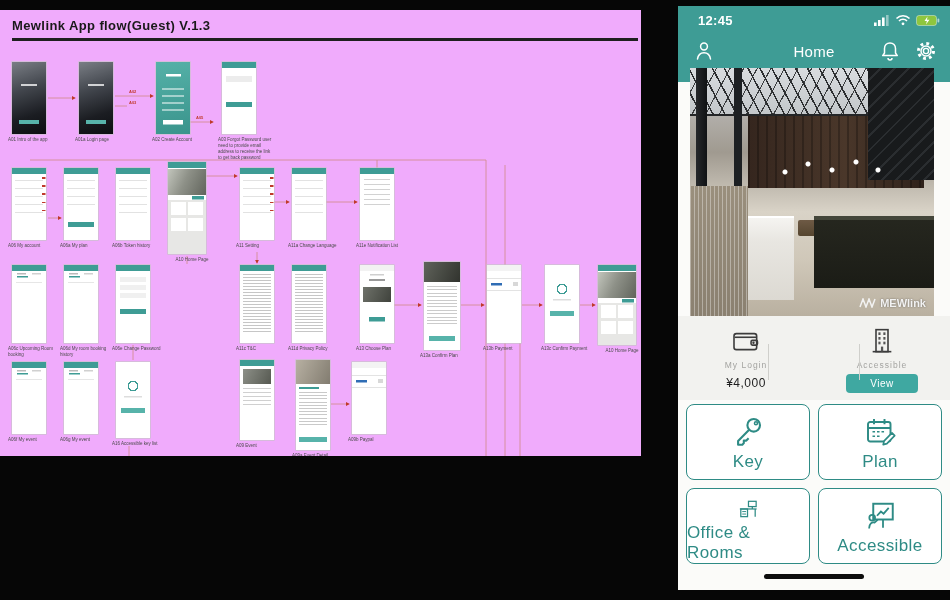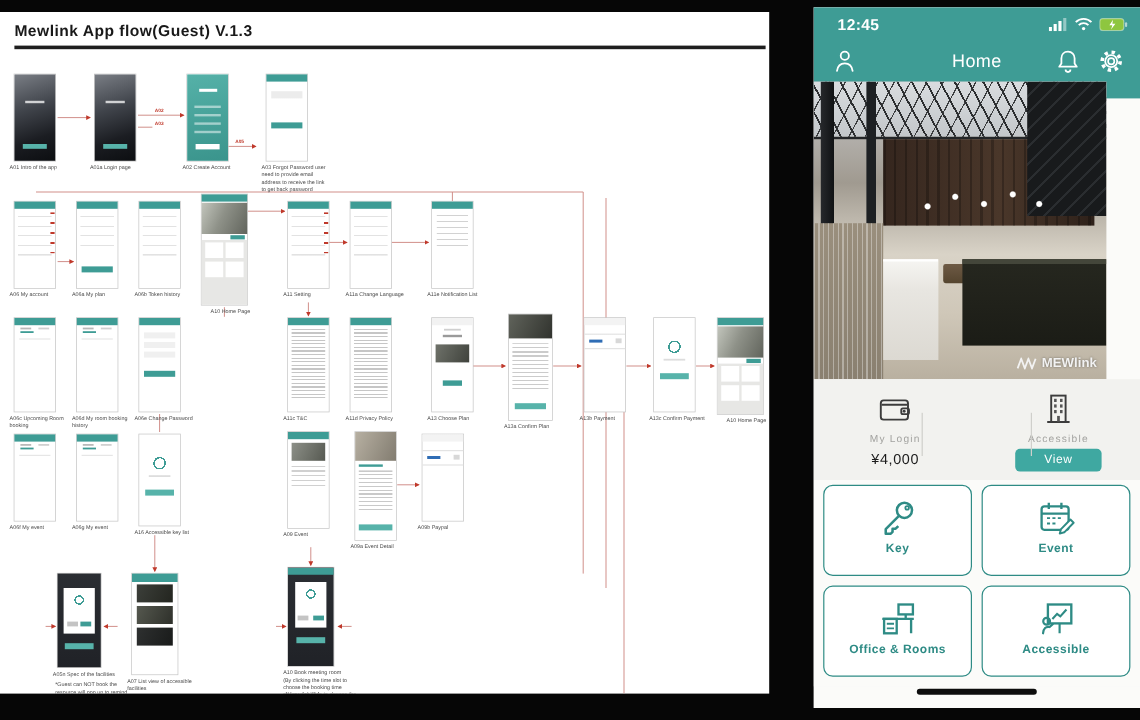--- a/index.html
+++ b/index.html
@@ -1,19 +1,19 @@
 <!DOCTYPE html>
 <html><head>
 <meta charset="utf-8">
 <style>
   html,body{margin:0;padding:0;}
   body{width:950px;height:600px;background:#060606;position:relative;overflow:hidden;
        font-family:"Liberation Sans","DejaVu Sans",sans-serif;}
   
-  .canvas{position:absolute;left:0;top:10px;width:641px;height:568px;background:#ffffff;overflow:hidden;}
+  .canvas{position:absolute;left:0;top:10px;width:641px;height:446px;background:#f0abfc;overflow:hidden;}
   .flow-title{position:absolute;left:12px;top:8px;font-size:13px;font-weight:700;color:#191919;letter-spacing:.4px;}
   .flow-rule{position:absolute;left:12px;top:28px;width:626px;height:3px;background:#1f1f1f;}
   .wires{position:absolute;left:0;top:0;pointer-events:none;}
   .rlab{position:absolute;font-size:4px;color:#c0392b;font-weight:700;}
   .note{position:absolute;font-size:4.5px;line-height:1.3;color:#4a4a4a;width:62px;}
   
   .shot{position:absolute;width:34px;height:72px;background:#fff;box-shadow:0 0 0 .6px #c6c6c6;background-repeat:no-repeat;}
   .cap{position:absolute;top:100%;margin-top:3px;left:-4px;width:56px;font-size:4.5px;line-height:1.35;color:#4a4a4a;}
   .v-dark{background:
     linear-gradient(rgba(255,255,255,.75),rgba(255,255,255,.75)) 50% 22px/16px 2px,
@@ -111,21 +111,21 @@
     linear-gradient(#57b3aa,#57b3aa) 50% 58px/24px 5px,
     linear-gradient(#2b2e33,#202227);background-repeat:no-repeat;}
   .hdr{box-shadow:0 0 0 .6px #c6c6c6, inset 0 6px 0 #3e9c95;}
   
   .phone{position:absolute;left:678px;top:6px;width:272px;height:584px;background:#fbfbf9;overflow:hidden;}
   .p-header{position:absolute;left:0;top:0;width:100%;height:76px;background:#3e9c95;}
   .time{position:absolute;left:20px;top:7px;color:#fff;font-size:13px;font-weight:700;letter-spacing:.3px;}
   .sticons{position:absolute;right:10px;top:8px;display:flex;align-items:center;gap:5px;}
   .nav-title{position:absolute;left:0;right:0;top:37px;text-align:center;color:#fff;font-size:15px;letter-spacing:.3px;}
   .icon-btn{position:absolute;top:33px;width:24px;height:24px;}
-  .photo{position:absolute;left:0;top:62px;width:244px;height:248px;overflow:hidden;
+  .photo{position:absolute;left:12px;top:62px;width:244px;height:248px;overflow:hidden;
     background:linear-gradient(180deg,#c8c9cb 0%,#a09a90 34%,#d9d3c7 58%,#cfc7b8 78%,#b9b0a0 100%);}
   .ph-truss{position:absolute;left:0;top:0;width:100%;height:46px;
     background:repeating-linear-gradient(62deg,transparent 0 9px,#2c2e30 9px 10.5px),
                repeating-linear-gradient(118deg,transparent 0 11px,#3a3c3e 11px 12px),
                linear-gradient(#d9dcdf,#c3c7ca);border-bottom:2px solid #232527;}
   .ph-wood{position:absolute;left:58px;top:48px;width:176px;height:72px;
     background:repeating-linear-gradient(90deg,rgba(0,0,0,.25) 0 2px,transparent 2px 9px),linear-gradient(90deg,#35261e,#4a372a 55%,#2e211a);}
   .ph-colL1{position:absolute;left:6px;top:0;width:11px;height:100%;background:linear-gradient(90deg,#26282b,#101214);}
   .ph-colL2{position:absolute;left:44px;top:0;width:8px;height:100%;background:#1d2023;}
   .ph-mesh{position:absolute;left:0;top:118px;width:58px;height:130px;
@@ -149,21 +149,21 @@
   .info-col{flex:1;display:flex;flex-direction:column;align-items:center;padding-top:9px;}
   .i-label{font-size:8.5px;color:#a3a3a0;letter-spacing:1px;margin-top:3px;}
   .i-value{font-size:12px;color:#1d1d1d;letter-spacing:.5px;margin-top:6px;font-weight:500;}
   .i-div{position:absolute;top:28px;width:1px;height:36px;background:#cfcfcb;}
   .view-btn{margin-top:4px;width:72px;height:19px;background:#3fa8a1;border:none;border-radius:4px;
     color:#fff;font-size:10px;font-family:inherit;letter-spacing:.5px;}
   .cards{position:absolute;left:0;top:394px;width:272px;height:172px;background:#fbfbf9;}
   .card{position:absolute;width:124px;height:76px;background:#fff;border:1.5px solid #2e8b85;border-radius:8px;
     box-sizing:border-box;display:flex;flex-direction:column;align-items:center;justify-content:flex-start;}
   .card svg{margin-top:8px;}
-  .card-label{color:#2e8b85;font-size:10px;font-weight:700;letter-spacing:.4px;margin-top:3px;}
+  .card-label{color:#2e8b85;font-size:17px;font-weight:400;letter-spacing:.4px;margin-top:3px;}
   .home-ind{position:absolute;left:86px;top:568px;width:100px;height:5px;border-radius:3px;background:#0d0d0d;}
 </style>
 </head>
 <body>
 
 <div class="canvas">
   <div class="flow-title">Mewlink App flow(Guest) V.1.3</div>
   <div class="flow-rule"></div>
 
   <svg class="wires" width="641" height="578">
@@ -407,21 +407,21 @@
         </svg>
       <div class="card-label">Key</div>
     </div>
     <div class="card" style="left:140px;top:4px">
       <svg width="36" height="36" viewBox="0 0 24 24">
           <rect x="4" y="6" width="15" height="13" rx="1.5" fill="none" stroke="#2e8b85" stroke-width="1.3"></rect>
           <path d="M4 10h15M8 4v3.5M15 4v3.5" stroke="#2e8b85" stroke-width="1.3" fill="none"></path>
           <path d="M7 12.5h9M7 15.5h5" stroke="#2e8b85" stroke-width="1" stroke-dasharray="1.7 1.3" fill="none"></path>
           <path d="M14.8 18.6 20 13.3l1.8 1.8-5.2 5.3-2.5.7z" fill="#fff" stroke="#2e8b85" stroke-width="1.1" stroke-linejoin="round"></path>
         </svg>
-      <div class="card-label">Event</div>
+      <div class="card-label">Plan</div>
     </div>
     <div class="card" style="left:8px;top:88px">
       <svg width="36" height="36" viewBox="0 0 24 24">
           <rect x="12.5" y="4.5" width="8" height="5.5" fill="none" stroke="#2e8b85" stroke-width="1.3"></rect>
           <path d="M16.5 10v2.5" stroke="#2e8b85" stroke-width="1.3"></path>
           <path d="M3.5 12.5h17.5" stroke="#2e8b85" stroke-width="1.3"></path>
           <rect x="4.5" y="12.5" width="7" height="8" fill="none" stroke="#2e8b85" stroke-width="1.3"></rect>
           <path d="M6 15.2h4M6 17.8h4" stroke="#2e8b85" stroke-width="1"></path>
           <path d="M19.5 12.5v8" stroke="#2e8b85" stroke-width="1.3"></path>
         </svg>

